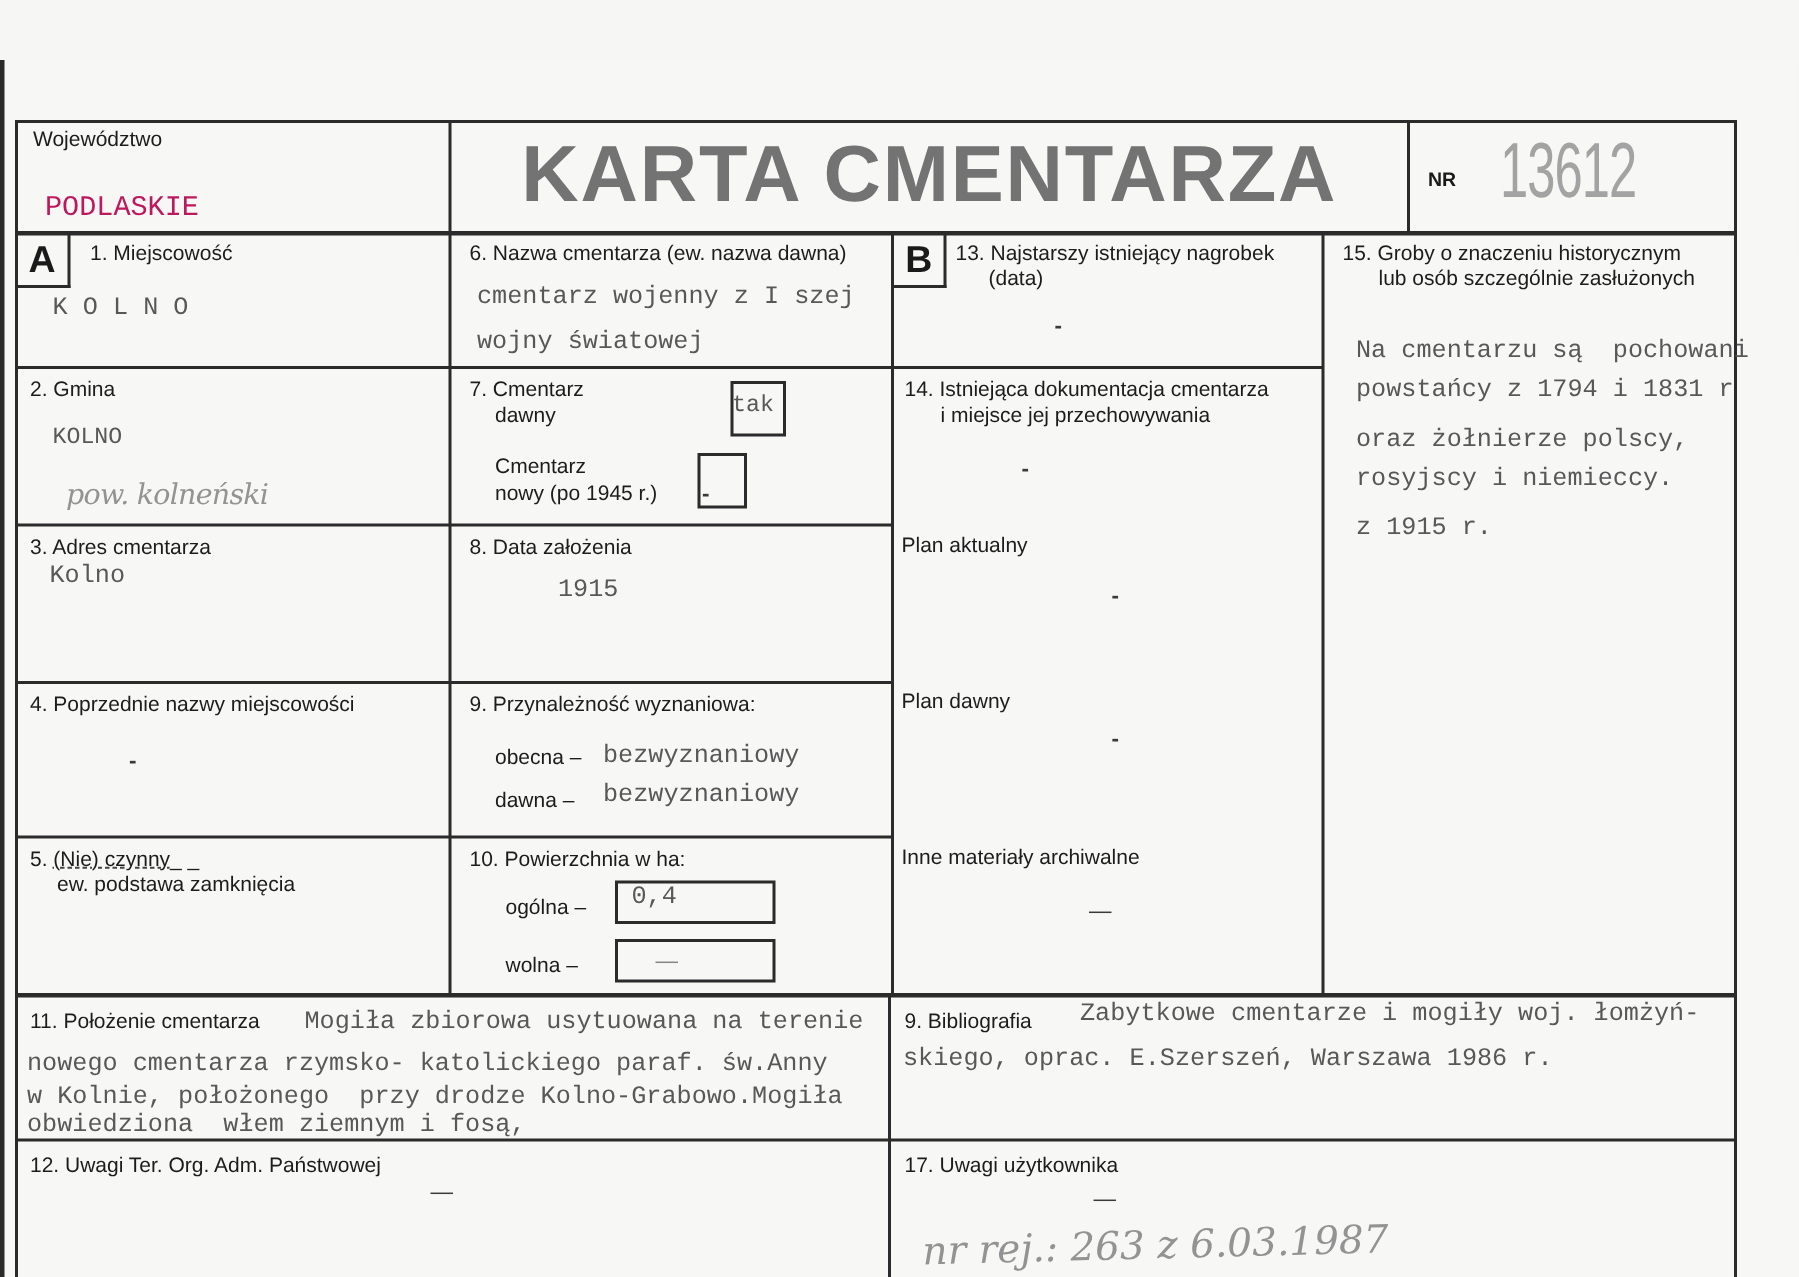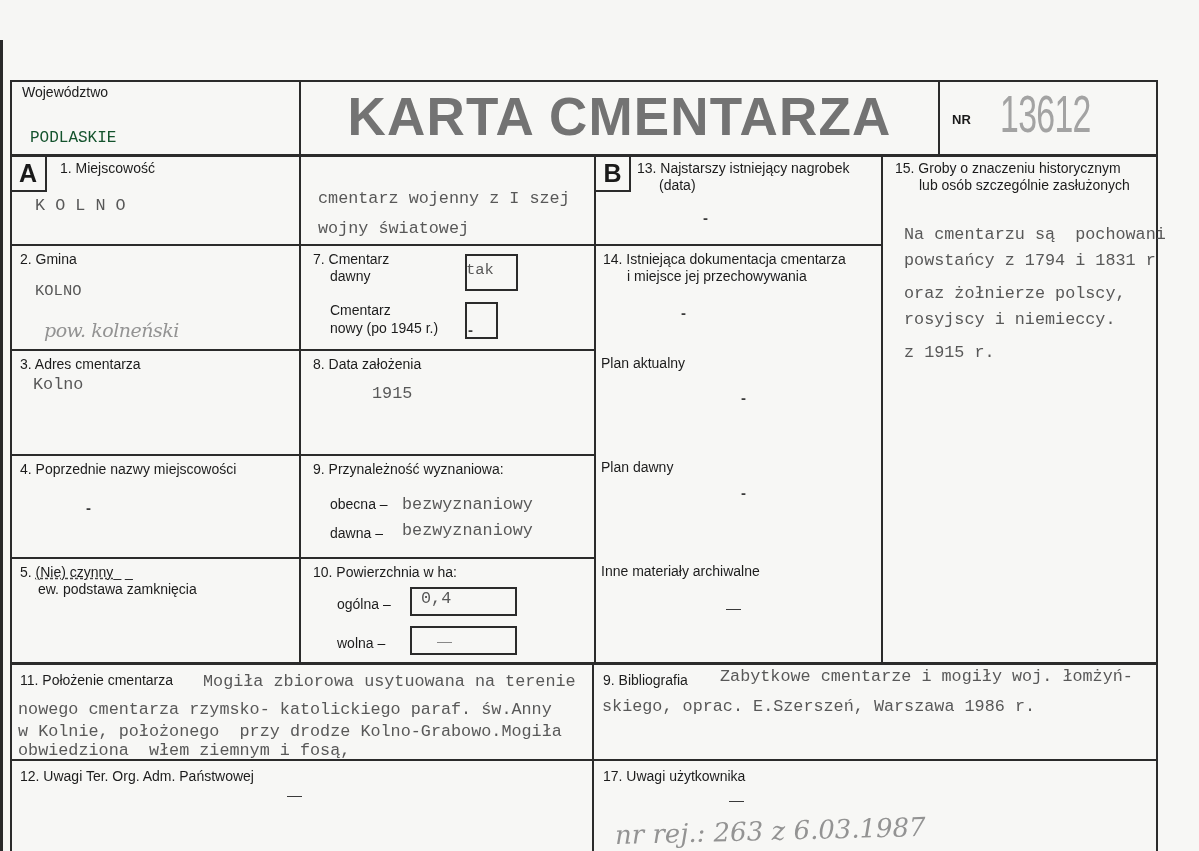--- a/index.html
+++ b/index.html
@@ -38,31 +38,32 @@
   <div class="hl" style="left:10px;top:517px;width:586px;height:2px"></div>
   <div class="hl" style="left:10px;top:622px;width:1148px;height:3px"></div>
   <div class="hl" style="left:10px;top:719px;width:1148px;height:2px"></div>
   <div class="vl" style="left:299px;top:40px;width:2px;height:584px"></div>
   <div class="vl" style="left:938px;top:40px;width:2px;height:76px"></div>
   <div class="vl" style="left:594px;top:115px;width:2px;height:509px"></div>
   <div class="vl" style="left:881px;top:115px;width:2px;height:509px"></div>
   <div class="vl" style="left:592px;top:624px;width:2px;height:194px"></div>
 
   <div class="lbl" style="left:22px;top:44px">Województwo</div>
-  <div class="typed" style="left:30px;top:89px;font-size:16px;color:#14532d">PODLASKIE</div>
+  <div class="typed" style="left:30px;top:89px;font-size:19px;color:#be185d">PODLASKIE</div>
   <div class="title">KARTA CMENTARZA</div>
   <div class="nr-label">NR</div>
   <div class="nr-value">13612</div>
 
   <div class="badge" style="left:11px;top:116px;width:36px;height:36px">A</div>
   <div class="badge" style="left:596px;top:116px;width:35px;height:36px">B</div>
 
   <div class="lbl" style="left:60px;top:120px">1. Miejscowość</div>
   <div class="typed" style="left:35px;top:157px">K O L N O</div>
 
+  <div class="lbl" style="left:313px;top:120px">6. Nazwa cmentarza (ew. nazwa dawna)</div>
   <div class="typed" style="left:318px;top:150px">cmentarz wojenny z I szej</div>
   <div class="typed" style="left:318px;top:180px">wojny światowej</div>
 
   <div class="lbl" style="left:637px;top:120px">13. Najstarszy istniejący nagrobek</div>
   <div class="lbl" style="left:659px;top:137px">(data)</div>
   <div class="dash" style="left:703px;top:170px">-</div>
 
   <div class="lbl" style="left:895px;top:120px">15. Groby o znaczeniu historycznym</div>
   <div class="lbl" style="left:919px;top:137px">lub osób szczególnie zasłużonych</div>
   <div class="typed" style="left:904px;top:186px">Na cmentarzu są  pochowani</div>
@@ -70,21 +71,21 @@
   <div class="typed" style="left:904px;top:245px">oraz żołnierze polscy,</div>
   <div class="typed" style="left:904px;top:271px">rosyjscy i niemieccy.</div>
   <div class="typed" style="left:904px;top:304px">z 1915 r.</div>
 
   <div class="lbl" style="left:20px;top:211px">2. Gmina</div>
   <div class="typed" style="left:35px;top:242px;font-size:15.5px">KOLNO</div>
   <div class="hand" style="left:44px;top:279px;font-size:19px;letter-spacing:-0.5px">pow. kolneński</div>
 
   <div class="lbl" style="left:313px;top:211px">7. Cmentarz</div>
   <div class="lbl" style="left:330px;top:228px">dawny</div>
-  <div class="box" style="left:465px;top:214px;width:53px;height:37px">
+  <div class="box" style="left:487px;top:214px;width:37px;height:37px">
     <div class="typed" style="left:-1px;top:5px;font-size:15.5px">tak</div>
   </div>
   <div class="lbl" style="left:330px;top:262px">Cmentarz</div>
   <div class="lbl" style="left:330px;top:280px">nowy (po 1945 r.)</div>
   <div class="box" style="left:465px;top:262px;width:33px;height:37px">
     <div class="dash" style="left:1px;top:18px">-</div>
   </div>
 
   <div class="lbl" style="left:603px;top:211px">14. Istniejąca dokumentacja cmentarza</div>
   <div class="lbl" style="left:627px;top:228px">i miejsce jej przechowywania</div>

